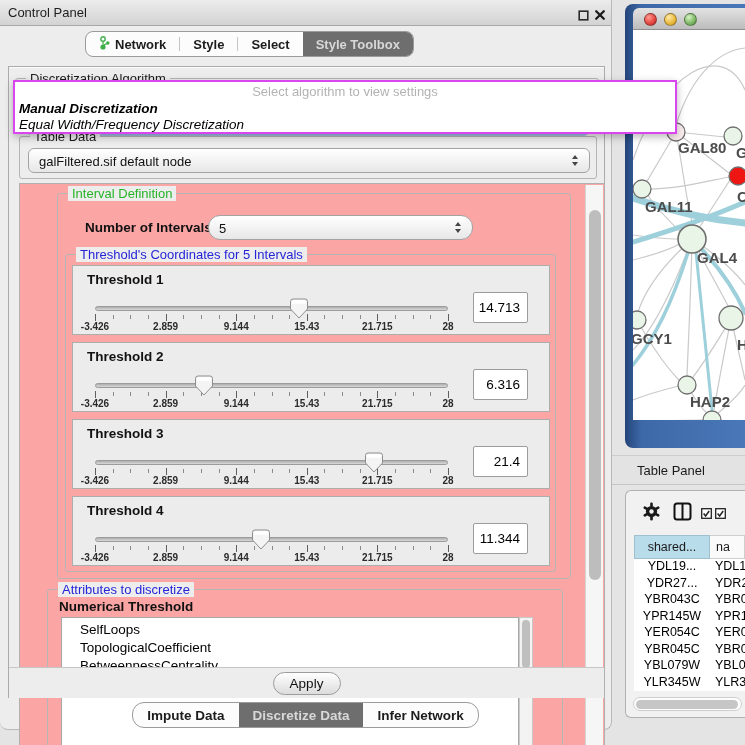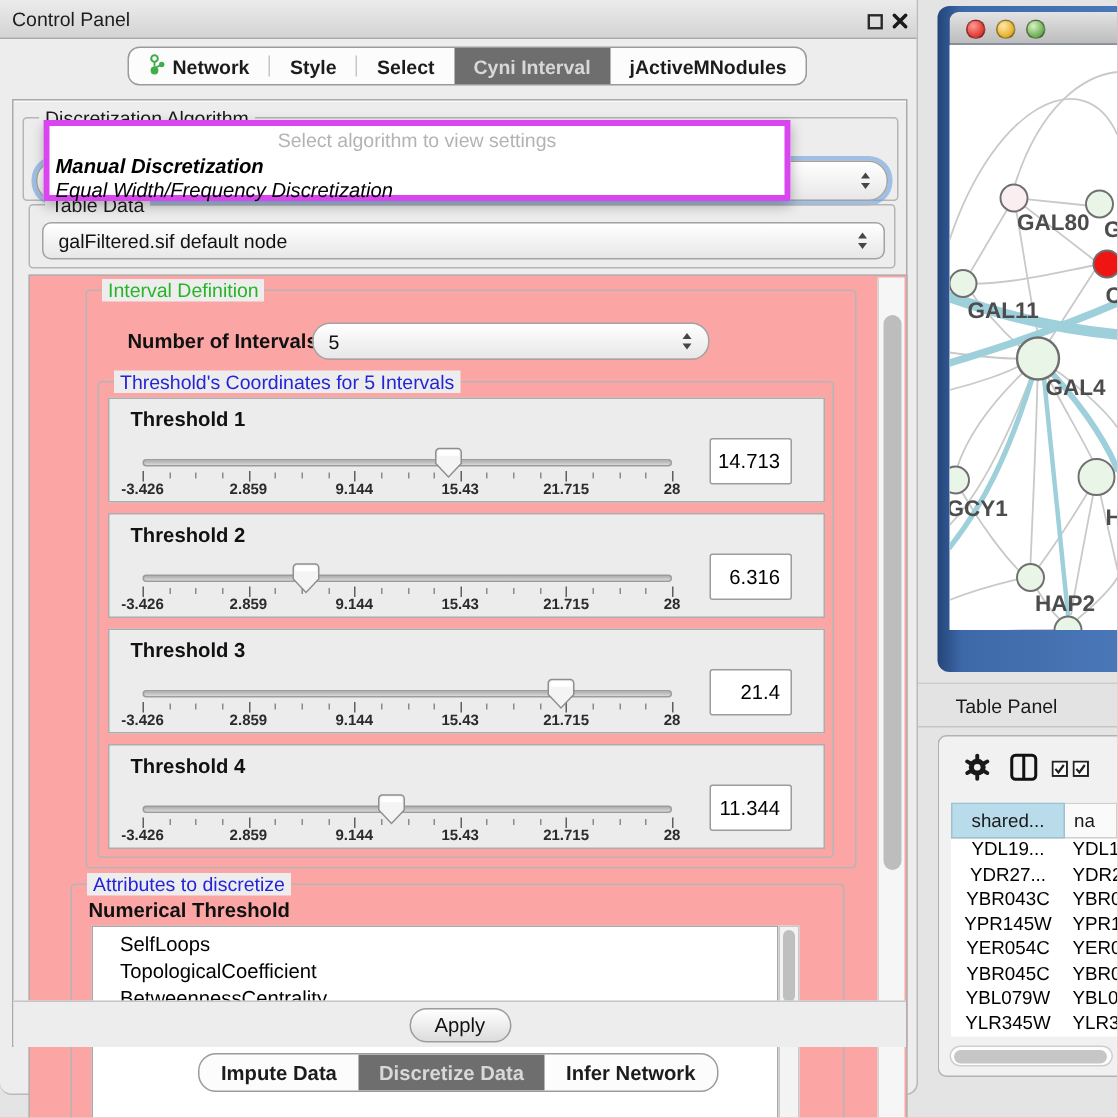--- a/index.html
+++ b/index.html
@@ -42,22 +42,22 @@
   .combo .cv { position:absolute; left:10px; top:50%; transform:translateY(-50%); white-space:nowrap; }
   .arrows { position:absolute; right:9px; top:50%; transform:translateY(-50%); width:9px; height:12px; }
   .arrows:before { content:""; position:absolute; left:1px; top:0;
     border-left:3.5px solid transparent; border-right:3.5px solid transparent; border-bottom:4.5px solid #454545; }
   .arrows:after { content:""; position:absolute; left:1px; top:7px;
     border-left:3.5px solid transparent; border-right:3.5px solid transparent; border-top:4.5px solid #454545; }
   .algo-combo { left:8px; top:28px; right:6px; height:27px; border-radius:13px;
     box-shadow:0 0 0 3px rgba(108,160,222,.6); }
 
   
-  .popup { position:absolute; left:20px; top:13px; width:498px; height:54px; background:#fff;
-    border:4px solid #d946ef; box-shadow:0 3px 8px rgba(0,0,0,.28); z-index:30; }
+  .popup { position:absolute; left:4px; top:13px; width:664px; height:54px; background:#fff;
+    border:2px solid #d946ef; box-shadow:0 3px 8px rgba(0,0,0,.28); z-index:30; }
   .popup-hint { position:absolute; left:0; right:0; top:2px; text-align:center; font-size:13px; color:#b3b3b3; }
   .popup-opts { position:absolute; left:2px; top:19px; right:2px; }
   .popup-opt { font-size:13.5px; color:#000; line-height:16px; padding-left:2px; white-space:nowrap;font-style:italic; }
   .popup-opt.selected { font-weight:bold; }
 
   
   .tabledata-group { left:10px; top:69px; width:578px; height:43px; }
   .tabledata-combo { left:8px; top:11px; width:562px; height:25px; }
 
   
@@ -176,24 +176,21 @@
         </div>
         <div class="tab-sep"></div>
         <div class="tab">
           <span>Style</span>
         </div>
         <div class="tab-sep"></div>
         <div class="tab">
           <span>Select</span>
         </div>
         <div class="tab selected">
-          <span>Cyni Interval</span>
-        </div>
-        <div class="tab">
-          <span>jActiveMNodules</span>
+          <span>Style Toolbox</span>
         </div>
       </div>
 
     <div class="content-panel">
 
       <div class="group algo-group">
         <span class="group-title">Discretization Algorithm</span>
         <div class="combo algo-combo">
           <span class="arrows"></span>
         </div>

